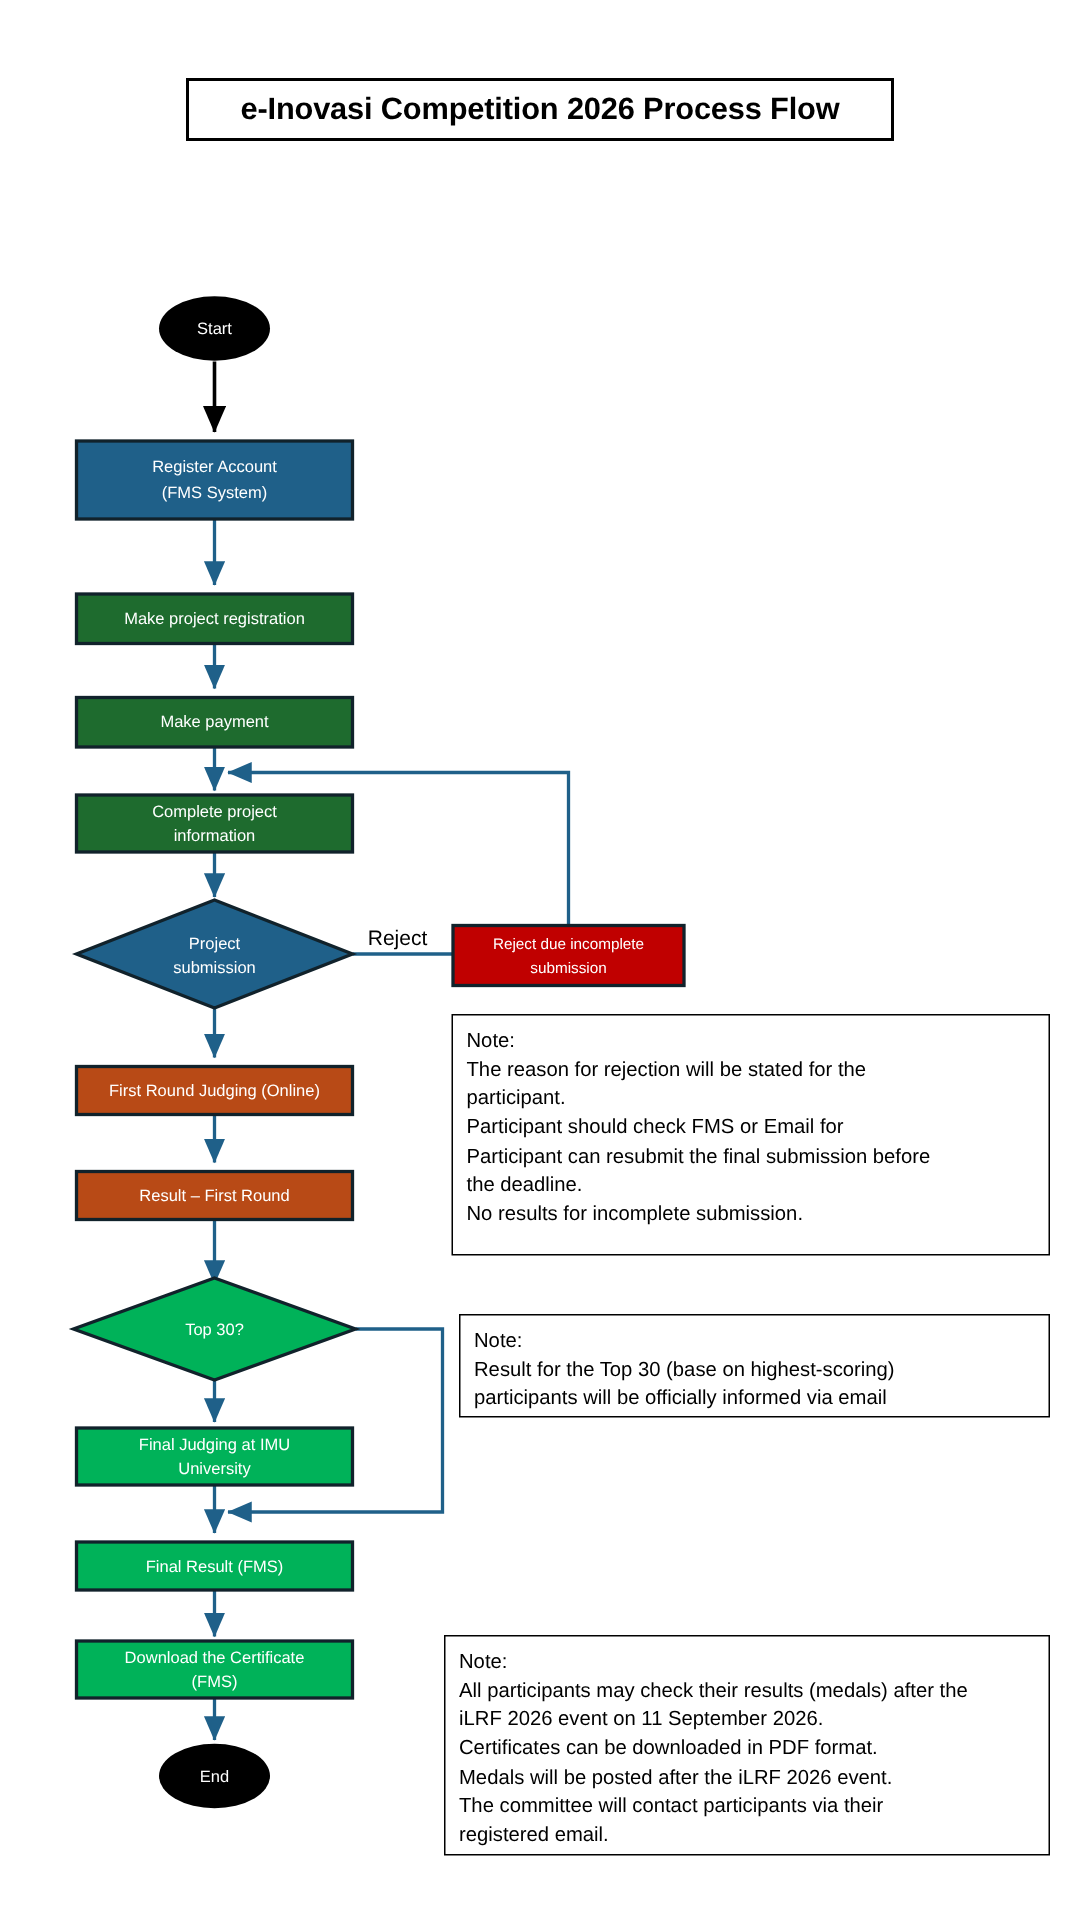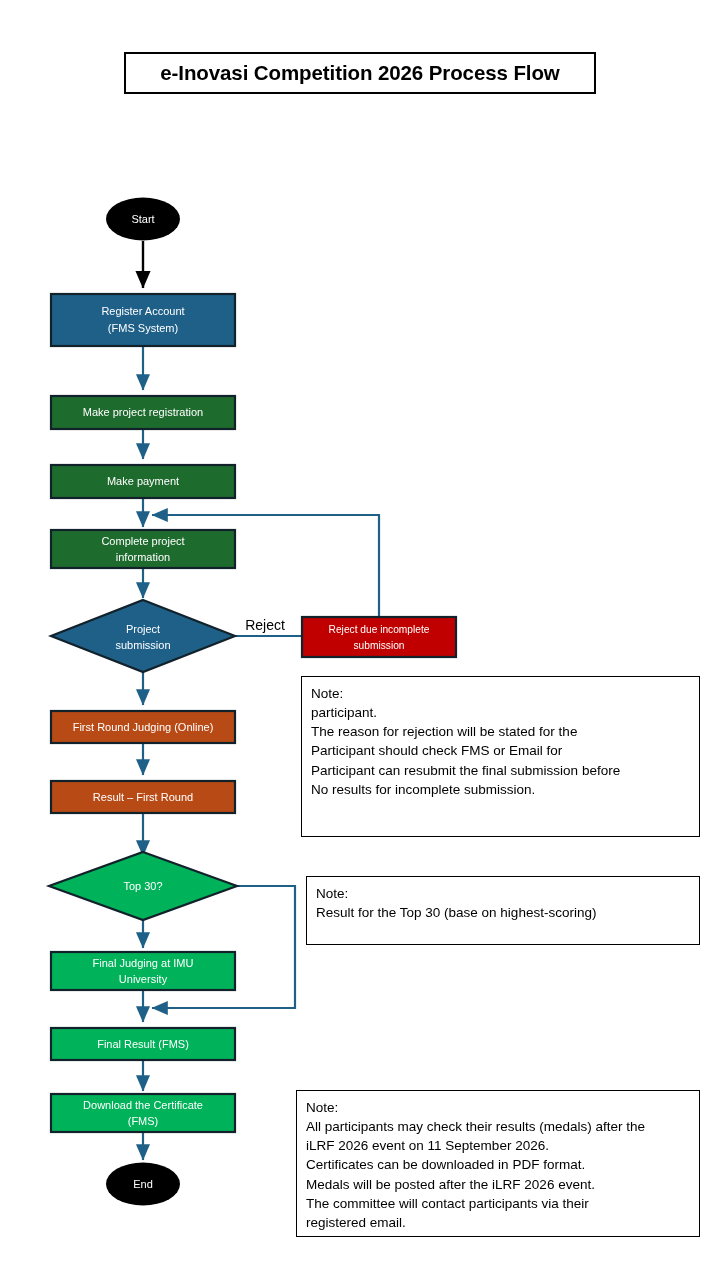--- a/index.html
+++ b/index.html
@@ -217,30 +217,32 @@
     </g>
 
     <g>
       <ellipse class="node-ellipse" cx="143" cy="1184" rx="37" ry="21.5"></ellipse>
       <text class="node-label" x="143" y="1185">End</text>
     </g>
   </svg>
 
   <div class="note-box" style="left:301px; top:676px; width:399px; height:161px;">
     <div class="note-title">Note:</div>
+    <div class="note-line">The reason for rejection will be stated for the</div>
     <div class="note-line">participant.</div>
-    <div class="note-line">The reason for rejection will be stated for the</div>
     <div class="note-line">Participant should check FMS or Email for</div>
     <div class="note-line">Participant can resubmit the final submission before</div>
+    <div class="note-line">the deadline.</div>
     <div class="note-line">No results for incomplete submission.</div>
   </div>
 
   <div class="note-box" style="left:306px; top:876px; width:394px; height:69px;">
     <div class="note-title">Note:</div>
     <div class="note-line">Result for the Top 30 (base on highest-scoring)</div>
+    <div class="note-line">participants will be officially informed via email</div>
   </div>
 
   <div class="note-box" style="left:296px; top:1090px; width:404px; height:147px;">
     <div class="note-title">Note:</div>
     <div class="note-line">All participants may check their results (medals) after the</div>
     <div class="note-line">iLRF 2026 event on 11 September 2026.</div>
     <div class="note-line">Certificates can be downloaded in PDF format.</div>
     <div class="note-line">Medals will be posted after the iLRF 2026 event.</div>
     <div class="note-line">The committee will contact participants via their</div>
     <div class="note-line">registered email.</div>

